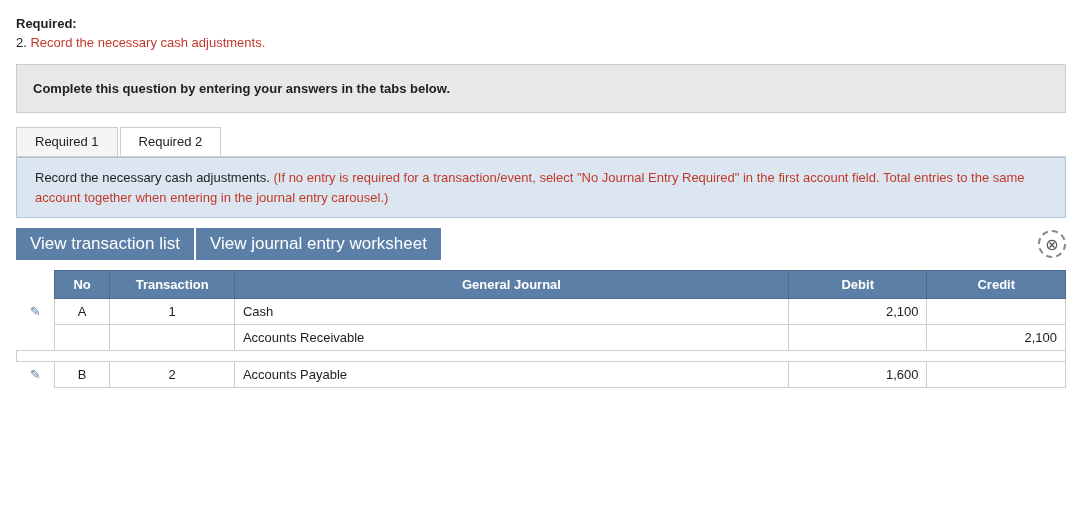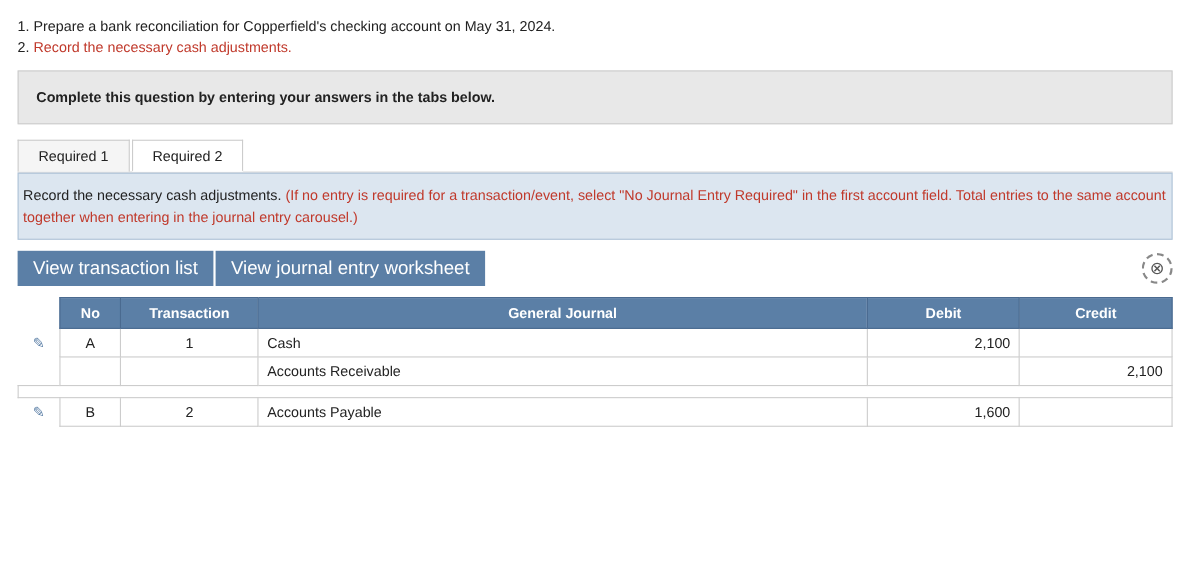--- a/index.html
+++ b/index.html
@@ -48,21 +48,21 @@
       margin-right: 2px;
     }
     .tab.active {
       background: #fff;
       border-bottom: 1px solid #fff;
       font-weight: normal;
     }
     .record-note {
       background: #dce6f0;
       border: 1px solid #b0c4d8;
-      padding: 10px 4px;
+      padding: 10px 18px;
       margin-top: 0;
       margin-bottom: 10px;
       font-size: 13px;
       line-height: 1.5;
     }
     .record-note .black-text {
       color: #222;
     }
     .record-note .red-text {
       color: #c0392b;
@@ -172,24 +172,21 @@
     .separator-row td {
       height: 8px;
       border: none;
       background: #fff;
     }
   </style>
 </head>
 <body>
 
 <div class="required-section">
-  <p>
-    <span>1.</span>
-    <span>Prepare a bank reconciliation for Copperfield's checking account on May 31, 2024.</span>
-  </p>
+  <p><span class="label">Required:</span></p>
   <p>
     <span>2.</span>
     <a href="#"><span>Record the necessary cash adjustments.</span></a>
   </p>
 </div>
 
 <div class="instruction-box">
   <span>Complete this question by entering your answers in the tabs below.</span>
 </div>
 

